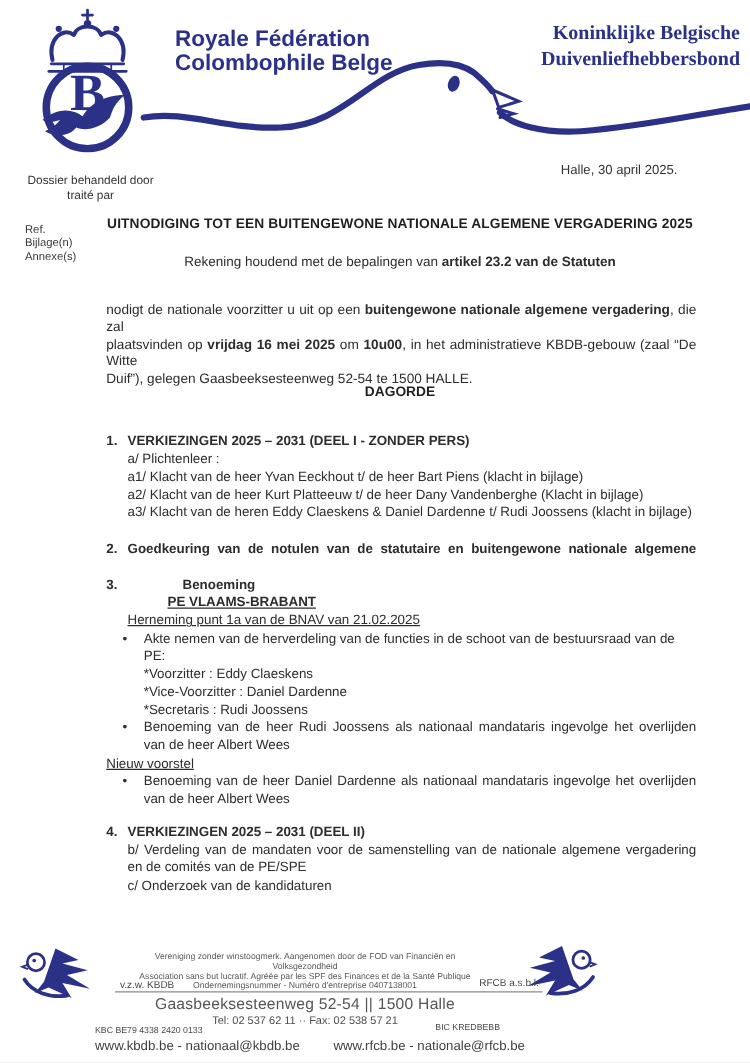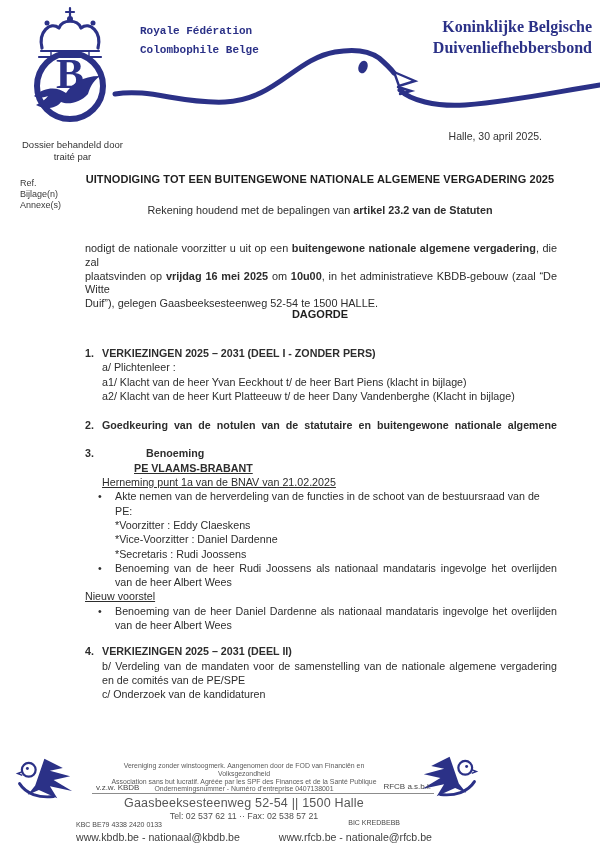--- a/index.html
+++ b/index.html
@@ -1,21 +1,21 @@
 <!DOCTYPE html>
 <html><head>
 <meta charset="utf-8">
 <style>
   html,body{margin:0;padding:0;background:#e8e8e8;}
   .page{position:relative;width:600px;height:850px;background:#ffffff;overflow:hidden;
         font-family:"Liberation Sans",sans-serif;color:#2d2d2d;}
   
   .crest{position:absolute;left:14px;top:6px;}
-  .fr-title{position:absolute;left:140px;top:22px;font-family:Liberation Mono, monospace;
-            font-weight:700;font-size:11px;line-height:19px;color:#2b3187;}
+  .fr-title{position:absolute;left:140px;top:22px;font-family:Liberation Sans, sans-serif;
+            font-weight:700;font-size:18px;line-height:19px;color:#2b3187;}
   .nl-title{position:absolute;right:8px;top:16px;text-align:right;font-family:"Liberation Serif",serif;
             font-weight:700;font-size:16px;line-height:21px;color:#2b3187;}
   .pigeon-line{position:absolute;left:105px;top:28px;}
   
   .date{position:absolute;top:130px;right:58px;font-size:10.5px;color:#333;}
   .handled{position:absolute;left:22px;top:139px;font-size:9.5px;line-height:12px;color:#333;}
   .handled .c2{text-align:center;}
   .refblock{position:absolute;left:20px;top:178px;font-size:9px;line-height:11px;color:#3a3a3a;}
   
   .doc-title{position:absolute;left:85px;right:45px;top:173px;text-align:center;
@@ -43,21 +43,21 @@
             font-size:6.9px;line-height:7.8px;color:#5a5a5a;}
   .f-vzw{position:absolute;left:96px;top:31px;font-size:8px;color:#474747;}
   .f-rfcb{position:absolute;right:57px;top:30px;font-size:8px;color:#474747;}
   .f-rule{position:absolute;left:92px;right:54px;top:41px;border-top:1.6px solid #8c8c8c;}
   .f-address{position:absolute;left:0;right:0;top:44px;text-align:center;font-size:12.5px;
              font-weight:400;color:#565656;letter-spacing:.2px;}
   .f-tel{position:absolute;left:0;right:0;top:59px;text-align:center;font-size:8.8px;color:#4f4f4f;}
   .f-bank-l{position:absolute;left:76px;top:69px;font-size:7px;color:#4a4a4a;}
   .f-bank-r{position:absolute;right:88px;top:67px;font-size:7px;color:#4a4a4a;}
   .f-web-l{position:absolute;left:76px;top:79px;font-size:10.6px;color:#3f3f3f;}
-  .f-web-r{position:absolute;right:56px;top:79px;font-size:10.6px;color:#3f3f3f;padding-left:44px;}
+  .f-web-r{position:absolute;right:68px;top:79px;font-size:10.6px;color:#3f3f3f;padding-left:44px;}
 </style>
 </head>
 <body>
 
 <div class="page">
 
   <svg class="crest" width="112" height="116" viewBox="0 0 112 116">
     <g stroke="#2b3187" fill="none" stroke-linecap="round">
       <path d="M56 2 V10 M52 6 H60" stroke-width="2.2"></path>
       <circle cx="56" cy="13" r="3" fill="#2b3187" stroke="none"></circle>
@@ -117,20 +117,21 @@
   <div class="dagorde">DAGORDE</div>
 
   <div class="agenda">
 
     <div class="item m1">
       <span class="num">1.</span>
       <div class="hline"><span style="font-weight: 700;">VERKIEZINGEN 2025 – 2031 (DEEL I - ZONDER PERS)</span></div>
       <div class="line"><span>a/ Plichtenleer :</span></div>
       <div class="line"><span>a1/ Klacht van de heer Yvan Eeckhout t/ de heer Bart Piens (klacht in bijlage)</span></div>
       <div class="line"><span>a2/ Klacht van de heer Kurt Platteeuw t/ de heer Dany Vandenberghe (Klacht in bijlage)</span></div>
+      <div class="line"><span>a3/ Klacht van de heren Eddy Claeskens &amp; Daniel Dardenne t/ Rudi Joossens (klacht in bijlage)</span></div>
     </div>
 
     <div class="item m2">
       <span class="num">2.</span>
       <div class="line jl"><span style="font-weight: 700;">Goedkeuring van de notulen van de statutaire en buitengewone nationale algemene</span></div>
     </div>
 
     <div class="item m3">
       <span class="num">3.</span>
       <div class="hline"><span style="font-weight: 700; padding-left: 44px;">Benoeming</span></div>

